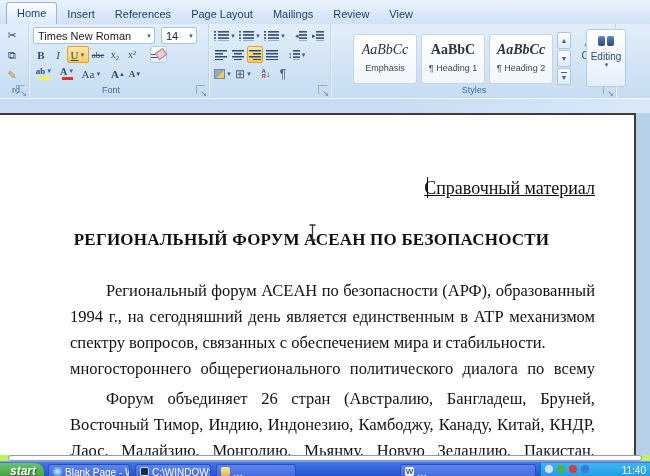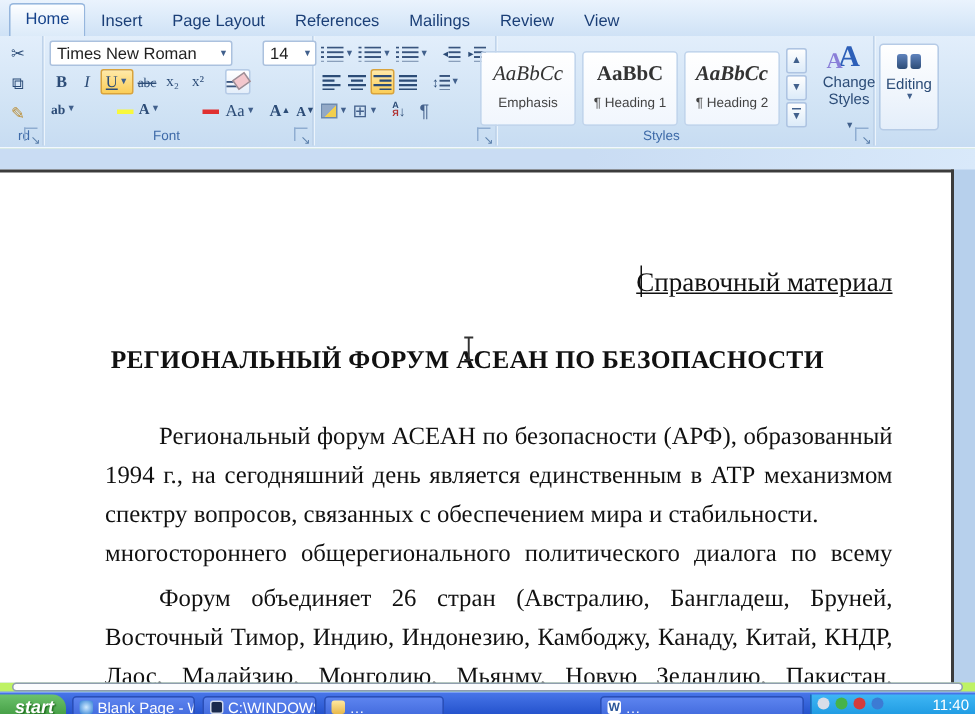--- a/index.html
+++ b/index.html
@@ -30,21 +30,21 @@
   .btn.on{background:linear-gradient(#ffe9a8,#fbce59);border-color:#d9a33c;}
   .da{font-size:6px;color:#41608c;margin-left:1px;}
   .combo{display:flex;align-items:center;background:#fff;border:1px solid #abc1de;border-radius:2px;
          height:17px;font-size:11px;color:#222;padding:0 2px 0 4px;box-sizing:border-box;}
   .combo .fill{flex:1;overflow:hidden;white-space:nowrap;}
   .bold{font-weight:bold;font-family:"Liberation Serif",serif;}
   .ital{font-style:italic;font-family:"Liberation Serif",serif;}
   .und{text-decoration:underline;font-family:"Liberation Serif",serif;}
   .strike{text-decoration:line-through;font-size:9px;font-family:"Liberation Serif",serif;}
   .subsup{font-size:10px;font-family:"Liberation Serif",serif;}
-  .barbtn{display:flex;flex-direction:row;align-items:center;line-height:9px;font-size:10px;font-weight:bold;gap:28px;}
+  .barbtn{display:flex;flex-direction:column;align-items:center;line-height:9px;font-size:10px;font-weight:bold;}
   .bar{width:11px;height:3px;margin-top:1px;}
   
   .lns{width:11px;height:10px;background-image:linear-gradient(#39557e 1.4px,transparent 1.4px);
        background-size:11px 3.2px;background-repeat:repeat-y;display:inline-block;}
   .lnsb{margin-left:4px;position:relative;}
   .lnsb::before{content:"";position:absolute;left:-4px;top:0;width:2px;height:10px;
        background-image:linear-gradient(#39557e 1.4px,transparent 1.4px);background-size:2px 3.2px;}
   .al{width:12px;height:11px;display:inline-block;background-repeat:no-repeat;
       background-image:linear-gradient(#2c4c77,#2c4c77),linear-gradient(#2c4c77,#2c4c77),
                        linear-gradient(#2c4c77,#2c4c77),linear-gradient(#2c4c77,#2c4c77);
@@ -113,22 +113,22 @@
   .clock{color:#fff;font-size:10px;margin-left:auto;}
 </style>
 </head>
 <body>
 
 <div id="app">
 
   <div class="tabrow">
     <div class="tab active">Home</div>
     <div class="tab">Insert</div>
+    <div class="tab">References</div>
     <div class="tab">Page Layout</div>
-    <div class="tab">References</div>
     <div class="tab">Mailings</div>
     <div class="tab">Review</div>
     <div class="tab">View</div>
   </div>
 
   <div class="ribbon">
 
     <div class="group" style="left:0;width:28px;">
       <div class="row" style="top:3px;left:4px;flex-direction:column;gap:3px;">
         <div class="btn">
@@ -144,21 +144,21 @@
       <div class="glabel" style="text-align:right;right:12px;margin-left:12px;">rd</div>
       <span class="lnch"></span>
     </div>
 
     <div class="group" style="left:28px;width:180px;">
       <div class="row" style="top:3px;">
         <div class="combo" style="width:122px;justify-content:flex-end;">
           <span class="fill">Times New Roman</span>
           <span class="da">▼</span>
         </div>
-        <div class="combo" style="width:36px;margin-left:19px;">
+        <div class="combo" style="width:36px;margin-left:5px;">
           <span class="fill">14</span>
           <span class="da">▼</span>
         </div>
       </div>
       <div class="row" style="top:22px;">
         <div class="btn bold">B</div>
         <div class="btn ital">I</div>
         <div class="btn on" style="min-width:22px;">
           <span class="und">U</span>
           <span class="da">▼</span>
@@ -262,21 +262,21 @@
             </span>
           <span style="font-size:9px;color:#2c4c77;">↓</span>
         </div>
         <div class="btn">
             <span style="font-size:12px;color:#44618c;">¶</span>
           </div>
       </div>
       <span class="lnch"></span>
     </div>
 
-    <div class="group" style="left:314px;width:268px;">
+    <div class="group" style="left:347px;width:268px;">
       <div class="row" style="top:4px;left:6px;">
         <div class="scard">
           <div class="sprev ital">AaBbCc</div>
           <div class="sname">Emphasis</div>
         </div>
         <div class="scard">
           <div class="sprev bold">AaBbC</div>
           <div class="sname">¶ Heading 1</div>
         </div>
         <div class="scard">

